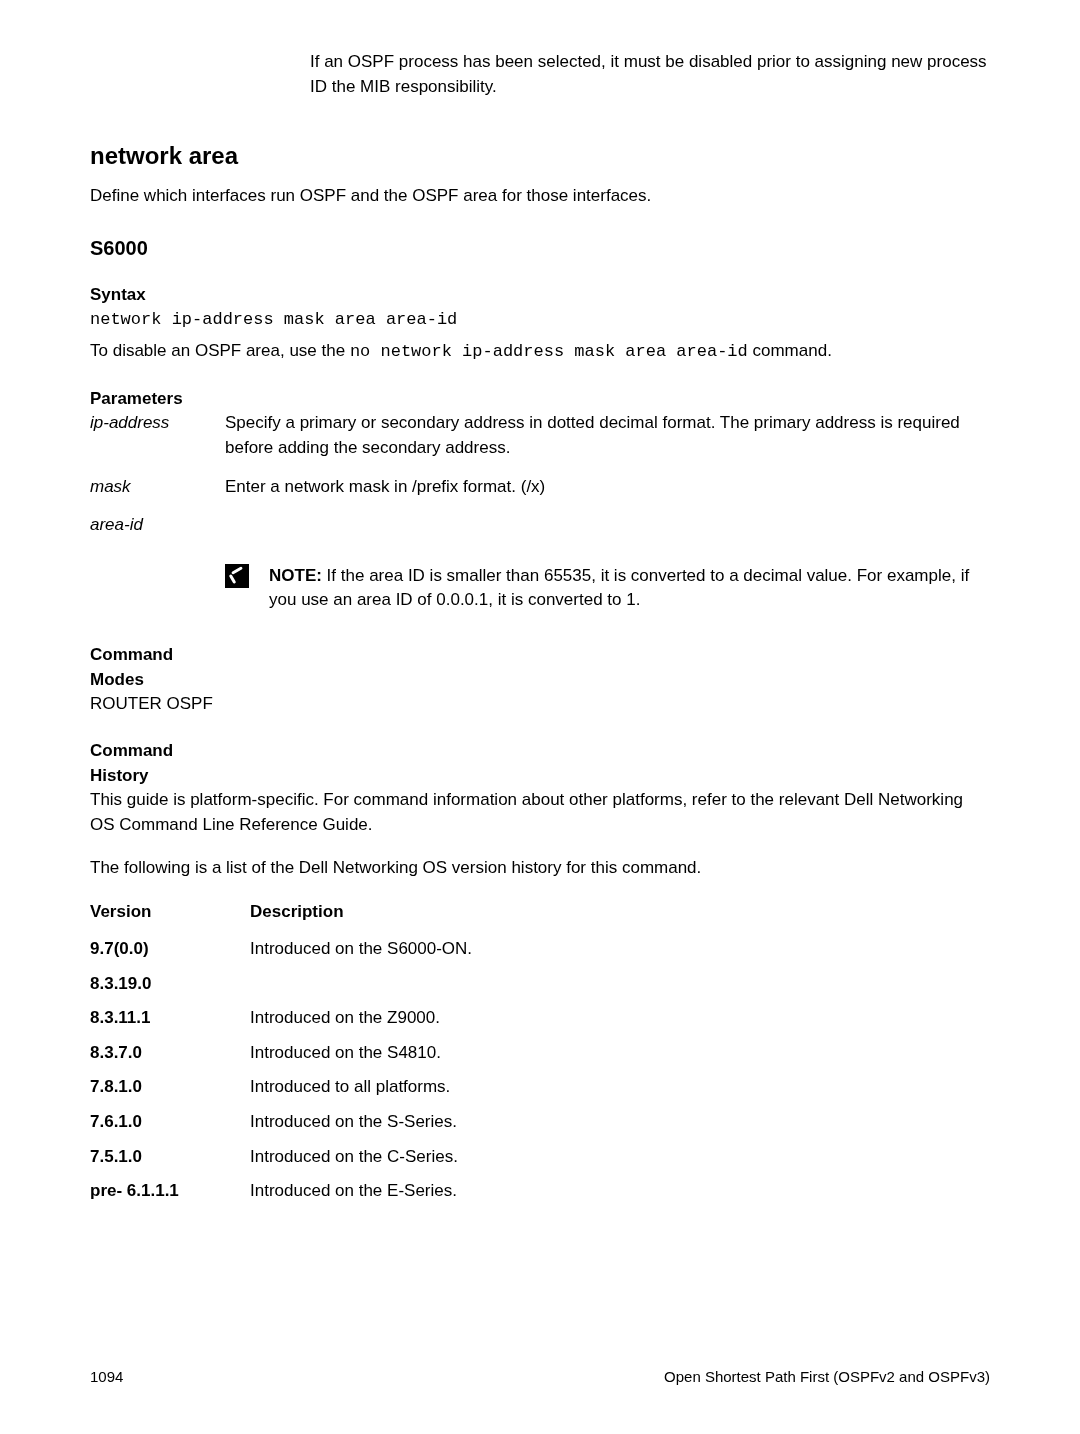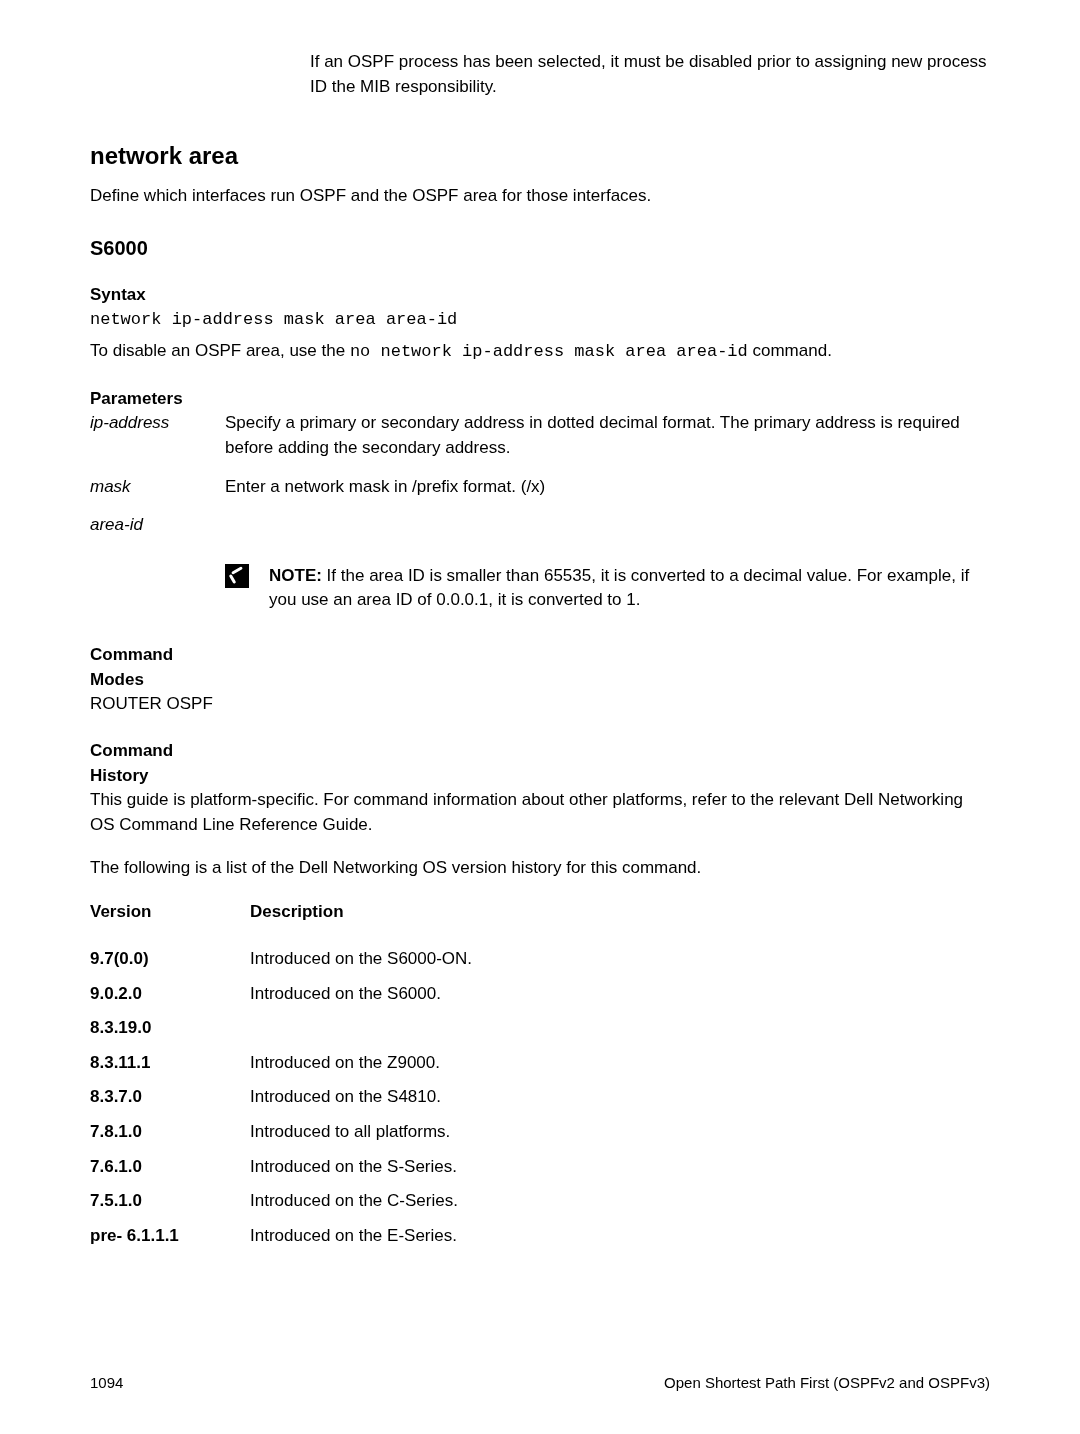--- a/index.html
+++ b/index.html
@@ -104,31 +104,31 @@
     justify-content: space-between;
   }
   .version-col {
     width: 160px;
     flex-shrink: 0;
     font-weight: 600;
   }
   .desc-col { flex: 1; }
   .version-header-row {
     display: flex;
-    margin-bottom: 22px;
+    margin-bottom: 12px;
     margin-top: 20px;
     justify-content: center;
   }
   .version-header-row .version-col,
   .version-header-row .desc-col {
     font-weight: 600;
   }
   .footer {
     position: absolute;
-    bottom: 40px;
+    bottom: 46px;
     left: 90px;
     right: 90px;
     display: flex;
     justify-content: space-between;
     font-size: 15px;
   }
   .small-gap { margin-bottom: 18px; }
 </style>
 </head>
 <body>
@@ -191,24 +191,20 @@
     <div class="version-header-row">
       <div class="version-col">Version</div>
       <div class="desc-col">Description</div>
     </div>
 
     <div class="version-row">
         <div class="version-col">9.7(0.0)</div>
         <div class="desc-col">Introduced on the S6000-ON.</div>
       </div>
     <div class="version-row">
-        <div class="version-col">9.0.2.0</div>
-        <div class="desc-col">Introduced on the S6000.</div>
-      </div>
-    <div class="version-row">
         <div class="version-col">8.3.19.0</div>
       </div>
     <div class="version-row">
         <div class="version-col">8.3.11.1</div>
         <div class="desc-col">Introduced on the Z9000.</div>
       </div>
     <div class="version-row">
         <div class="version-col">8.3.7.0</div>
         <div class="desc-col">Introduced on the S4810.</div>
       </div>

